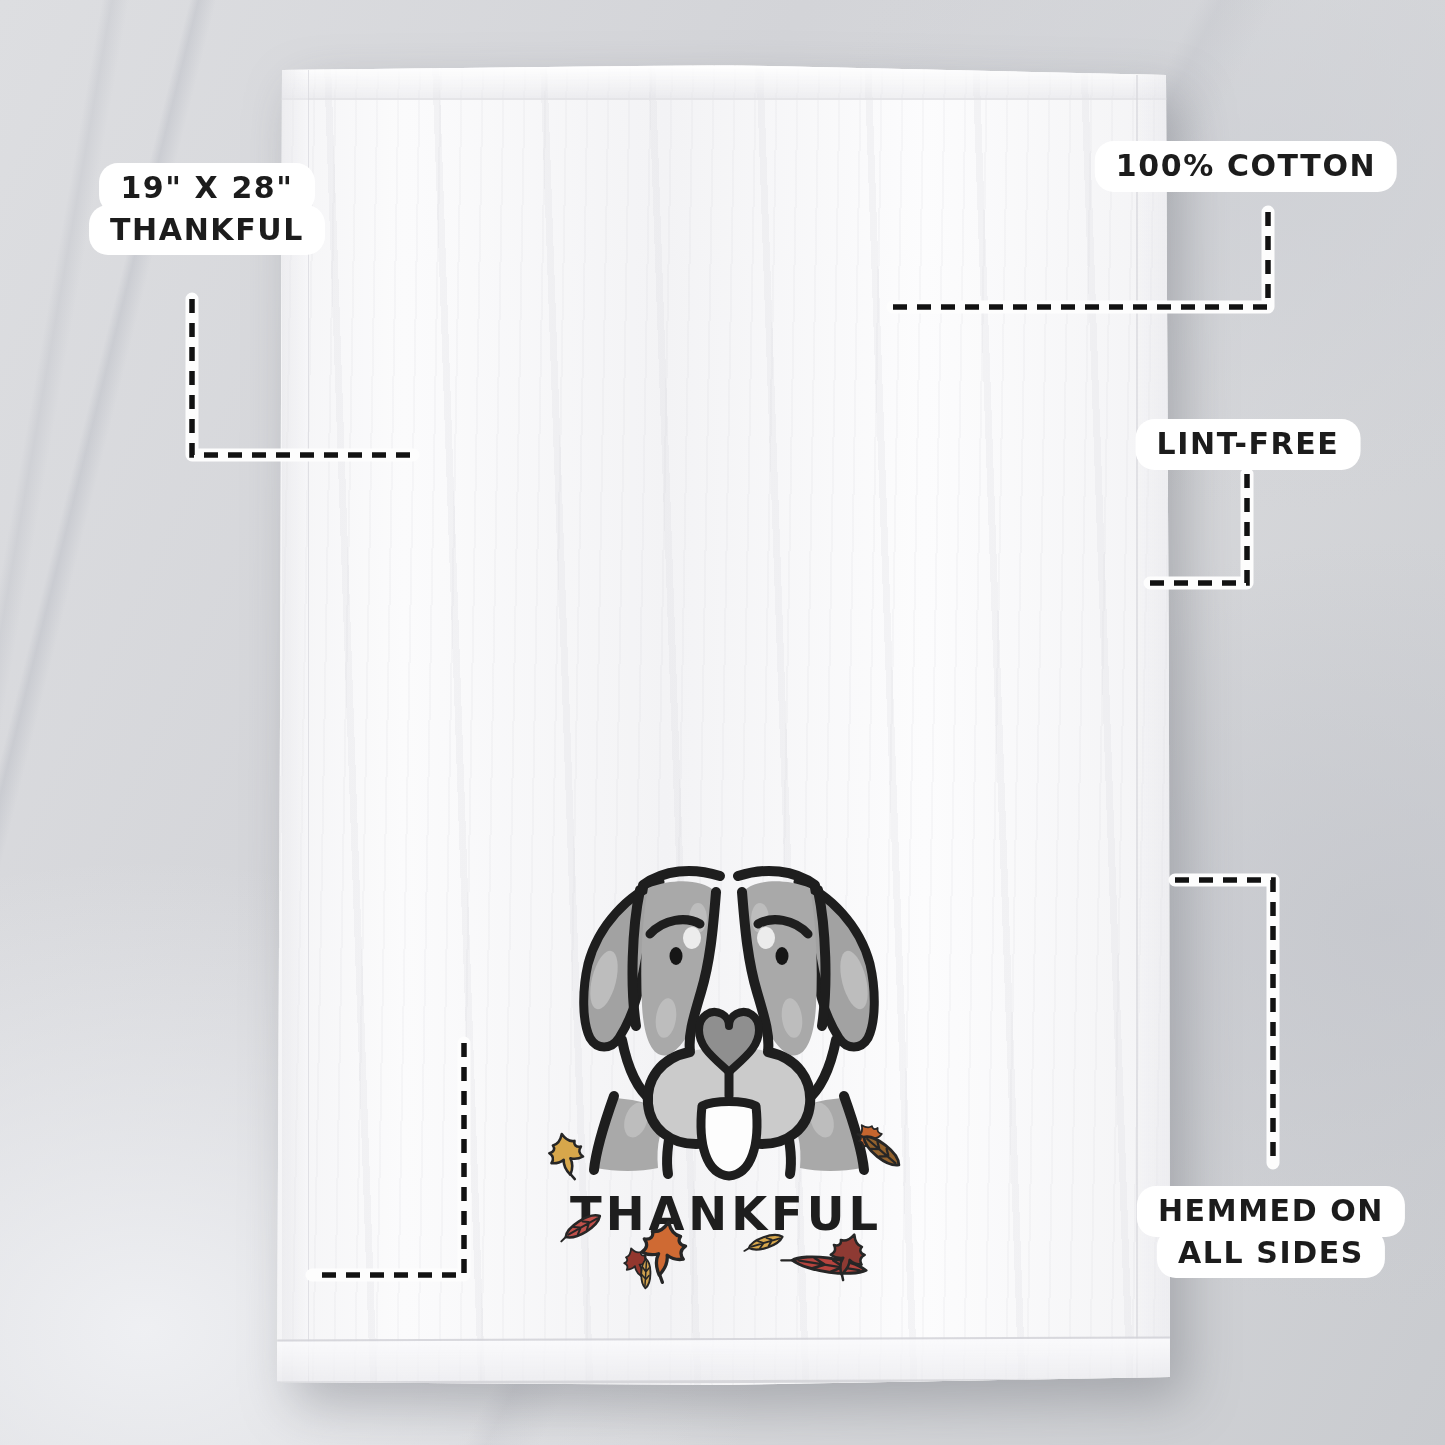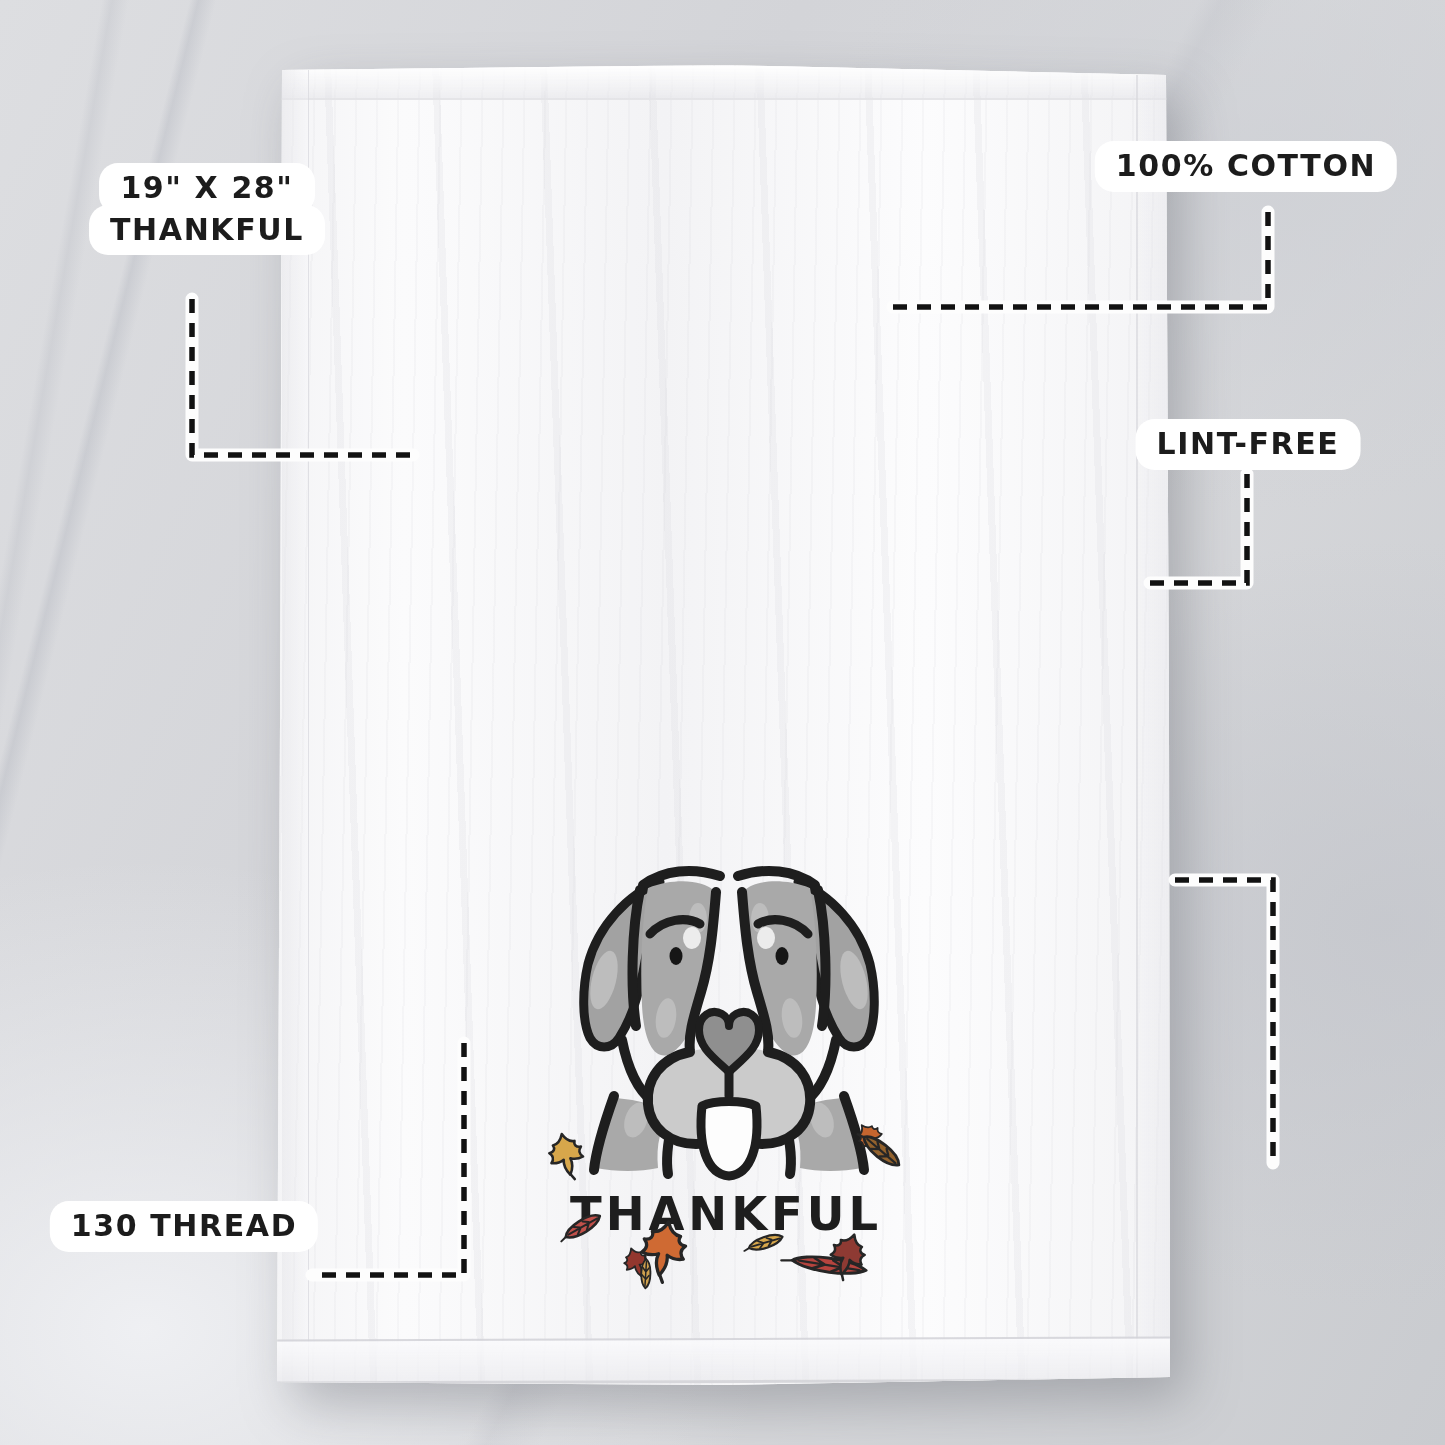--- a/index.html
+++ b/index.html
@@ -202,18 +202,21 @@
   </div>
 
   <div class="callout" style="left:1246px;top:141px;">
     <span class="line">100% COTTON</span>
   </div>
 
   <div class="callout" style="left:1248px;top:419px;">
     <span class="line">LINT-FREE</span>
   </div>
 
+  <div class="callout" style="left:1271px;top:1186px;">
+    <span class="line">HEMMED ON</span>
+    <span class="line">ALL SIDES</span>
+  </div>
 
   <div class="callout" style="left:184px;top:1201px;">
-    <span class="line">130 THREAD</span>
   </div>
 
 </div>
 
 </body></html>

